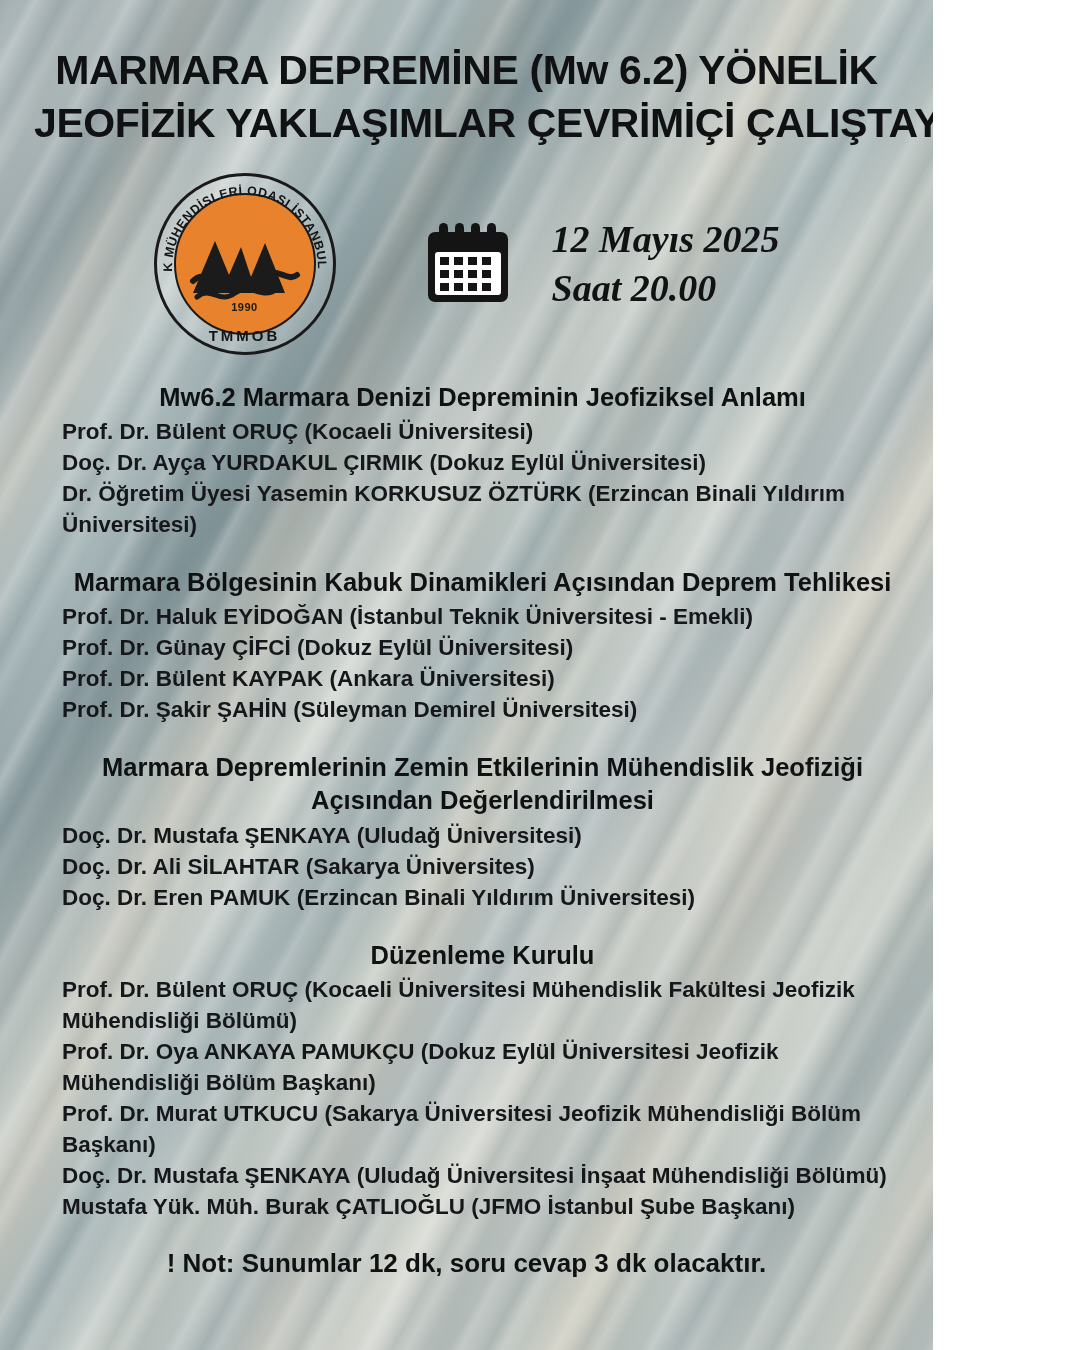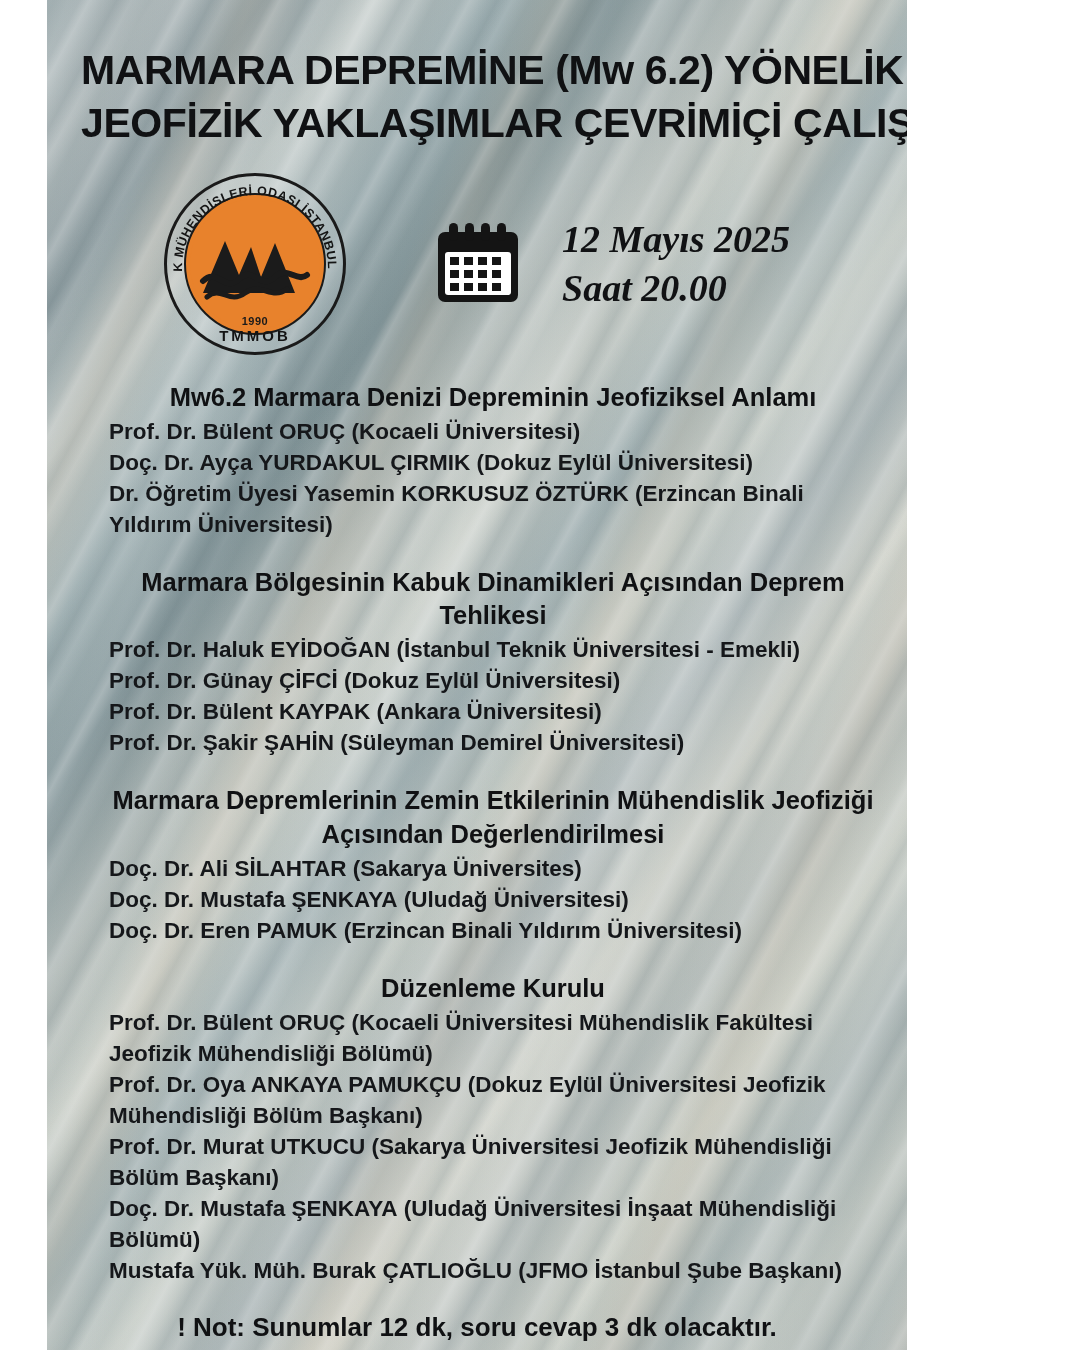--- a/index.html
+++ b/index.html
@@ -9,42 +9,41 @@
   body {
     width: 1080px;
     height: 1350px;
     font-family: "Liberation Sans", sans-serif;
     color: #17181a;
     overflow: hidden;
   }
 
   .poster {
     position: relative;
-    width: 860px;
+    width: 933px;
     height: 1350px;
     overflow: hidden;
     background: linear-gradient(125deg,
         #9aa8ab 0%,
         #b6bfc0 6%,
         #8f9ea2 12%,
         #c3cbc9 18%,
         #9fb0b3 25%,
         #7f9296 31%,
         #b8c0bd 38%,
         #cdd2cc 44%,
         #a3b2b4 50%,
         #c9cfc9 56%,
         #b0babb 62%,
         #d4d6ce 68%,
         #b9c0bd 74%,
         #cfd3cb 80%,
         #aab5b4 86%,
         #c6ccc6 92%,
         #b2bbba 100%);
-    margin-left: 47px;
   }
   .poster::before {
     content: "";
     position: absolute;
     inset: -10%;
     background: repeating-linear-gradient(118deg,
         rgba(255,255,255,0.00) 0px,
         rgba(255,255,255,0.22) 9px,
         rgba(255,255,255,0.02) 21px,
         rgba(90,110,115,0.16) 33px,
@@ -126,21 +125,21 @@
     position: absolute;
     left: 50%;
     top: 50%;
     transform: translate(-50%, -50%);
     width: 112px;
     height: 74px;
   }
   .logo-year {
     position: absolute;
     left: 0; right: 0;
-    bottom: 28px;
+    bottom: 42px;
     text-align: center;
     font-size: 11px;
     font-weight: 700;
     color: #1a1a1a;
     letter-spacing: 0.5px;
   }
   .logo-bottom-text {
     position: absolute;
     left: 0; right: 0;
     bottom: 11px;
@@ -312,28 +311,28 @@
         </div>
         <div class="speaker">
           <span class="nm">Prof. Dr. Şakir ŞAHİN</span>
           <span class="af">(Süleyman Demirel Üniversitesi)</span>
         </div>
       </div>
 
       <div class="session">
         <div class="session-title">Marmara Depremlerinin Zemin Etkilerinin Mühendislik Jeofiziği Açısından Değerlendirilmesi</div>
         <div class="speaker">
+          <span class="nm">Doç. Dr. Mustafa ŞENKAYA</span>
+          <span class="af">(Uludağ Üniversitesi)</span>
+        </div>
+        <div class="speaker">
           <span class="nm">Doç. Dr. Ali SİLAHTAR</span>
           <span class="af">(Sakarya Üniversites)</span>
         </div>
         <div class="speaker">
-          <span class="nm">Doç. Dr. Mustafa ŞENKAYA</span>
-          <span class="af">(Uludağ Üniversitesi)</span>
-        </div>
-        <div class="speaker">
           <span class="nm">Doç. Dr. Eren PAMUK</span>
           <span class="af">(Erzincan Binali Yıldırım Üniversitesi)</span>
         </div>
       </div>
 
       <div class="session">
         <div class="session-title">Düzenleme Kurulu</div>
         <div class="speaker">
           <span class="nm">Prof. Dr. Bülent ORUÇ</span>
           <span class="af">(Kocaeli Üniversitesi Mühendislik Fakültesi Jeofizik Mühendisliği Bölümü)</span>

